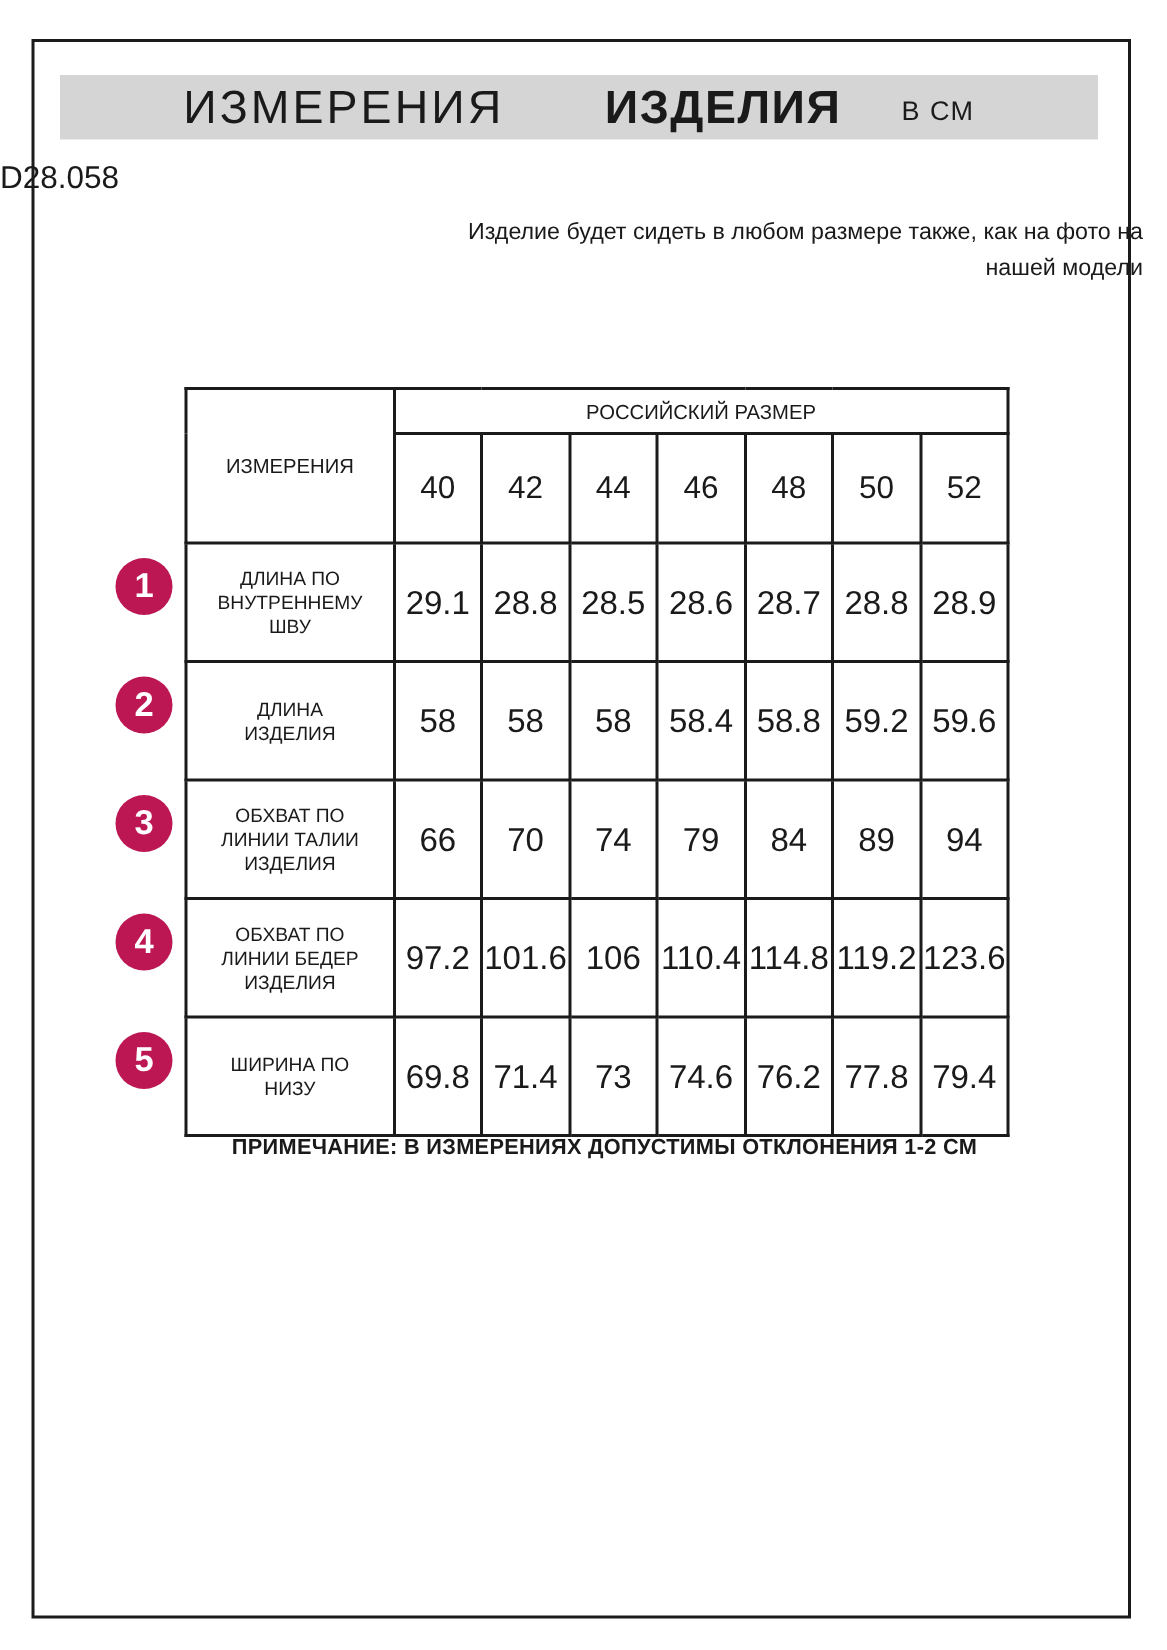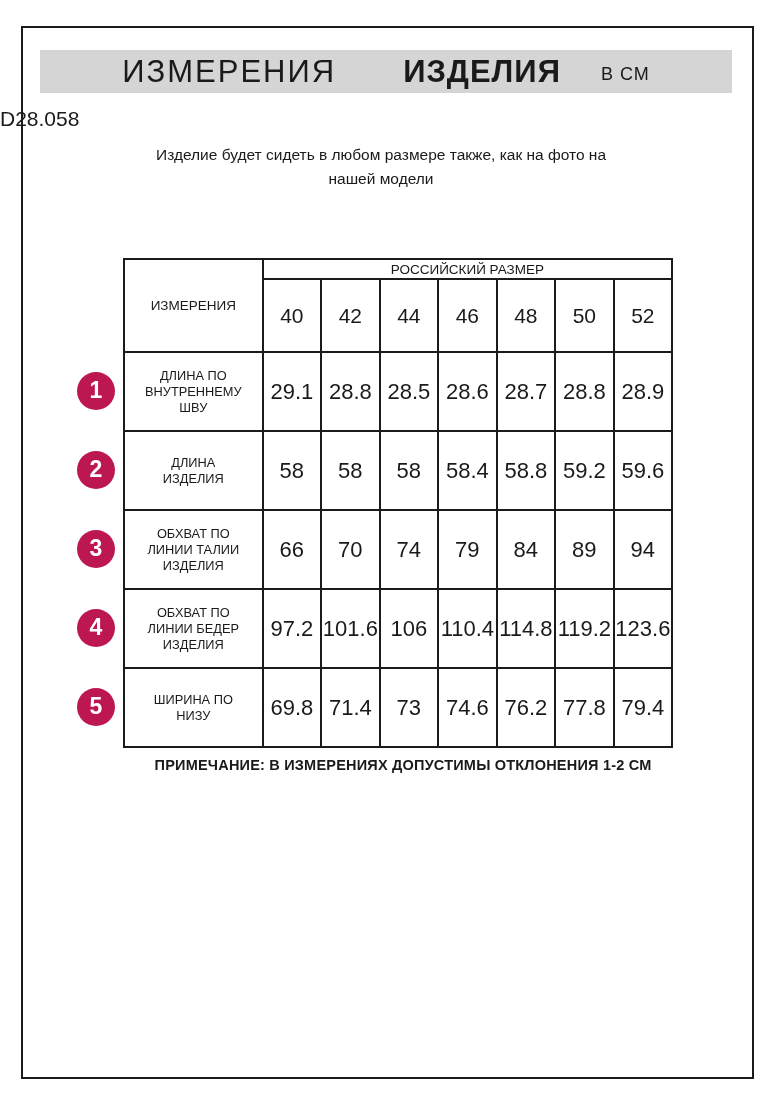--- a/index.html
+++ b/index.html
@@ -18,33 +18,33 @@
     background:#d5d5d5; display:flex; align-items:center; justify-content:center;
   }
   .title-w1 { font-size:31px; letter-spacing:2px; font-weight:normal; }
   .title-w2 { font-size:31px; letter-spacing:1px; font-weight:bold; margin-left:67px; }
   .title-w3 { font-size:18px; letter-spacing:1px; font-weight:normal; margin-left:40px; position:relative; top:3px; }
   .code {
     position:absolute; left:0; top:107px; width:778px; text-align:left;
     font-size:21px; font-weight:normal;
   }
   .subtitle {
-    position:absolute; left:0; top:143px; width:762px; text-align:center;
+    position:absolute; left:0; top:143px; width:762px; text-align:right;
     font-size:15.5px; line-height:24px;
   }
   table.size-table {
     position:absolute; left:123px; top:258px;
     border-collapse:collapse; table-layout:fixed;
   }
   table.size-table th, table.size-table td {
     border:2px solid #1b1b1b; text-align:center; vertical-align:middle;
     font-weight:normal; background:#ffffff;
   }
   .corner-cell { font-size:13.5px; }
-  .group-cell  { font-size:13.5px; height:20px; padding:1px 0; }
+  .group-cell  { font-size:13.5px; height:30px; padding:1px 0; }
   tr.size-row th { font-size:21px; font-weight:normal; height:73px; }
   tbody tr { height:79px; }
   th.row-label { font-size:12.8px; line-height:16px; padding:0 20px; }
   td.val { font-size:22px; }
   .circles { position:absolute; left:77px; top:351px; width:38px; }
   .circle {
     position:absolute; left:0; width:38px; height:38px; border-radius:50%;
     background:#bd1753; color:#ffffff; font-size:23px; font-weight:bold;
     display:flex; align-items:center; justify-content:center;
   }

